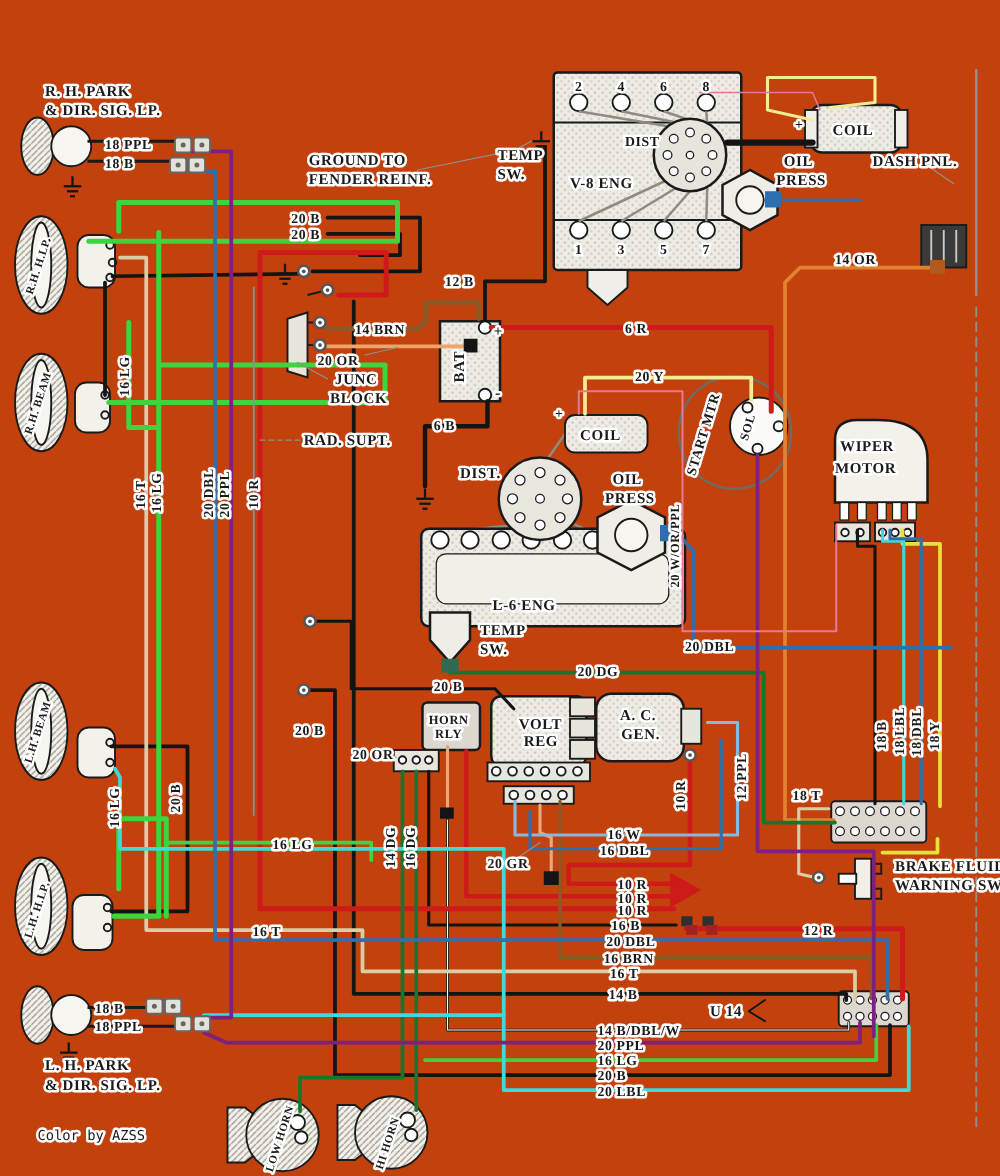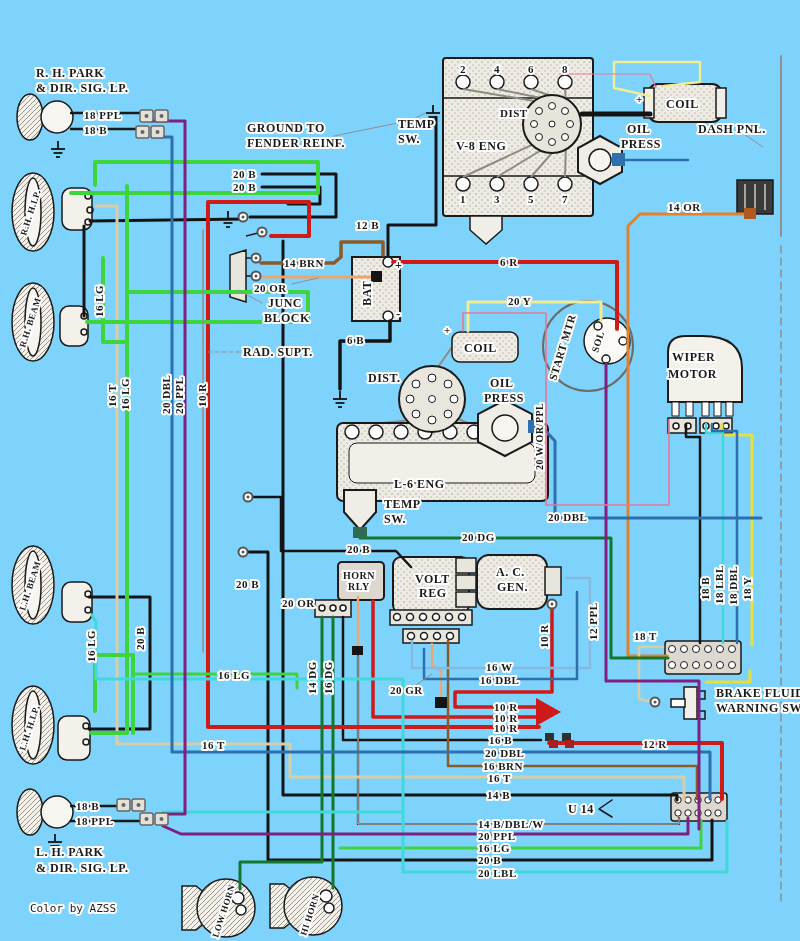--- a/index.html
+++ b/index.html
@@ -1,16 +1,16 @@
 <!DOCTYPE html>
 <html><head>
 <meta charset="utf-8">
 <style>
   html,body{margin:0;padding:0;background:#ffffff;}
-  #stage{position:relative;width:800px;height:941px;background:#7dd3fc;overflow:hidden;}
+  #stage{position:relative;width:800px;height:941px;background:#c2410c;overflow:hidden;}
   svg{display:block;}
   text{font-family:"Liberation Serif","DejaVu Serif",serif;font-weight:700;fill:#1a1a1a;
        paint-order:stroke;stroke:#ffffff;stroke-width:4px;stroke-linejoin:round;letter-spacing:.5px;}
   text.credit{font-family:"DejaVu Sans Mono",monospace;font-weight:400;letter-spacing:0;}
 </style>
 </head>
 <body>
 
 <div id="stage">
 <svg id="diagram" width="800" height="941" viewBox="0 0 800 941">

